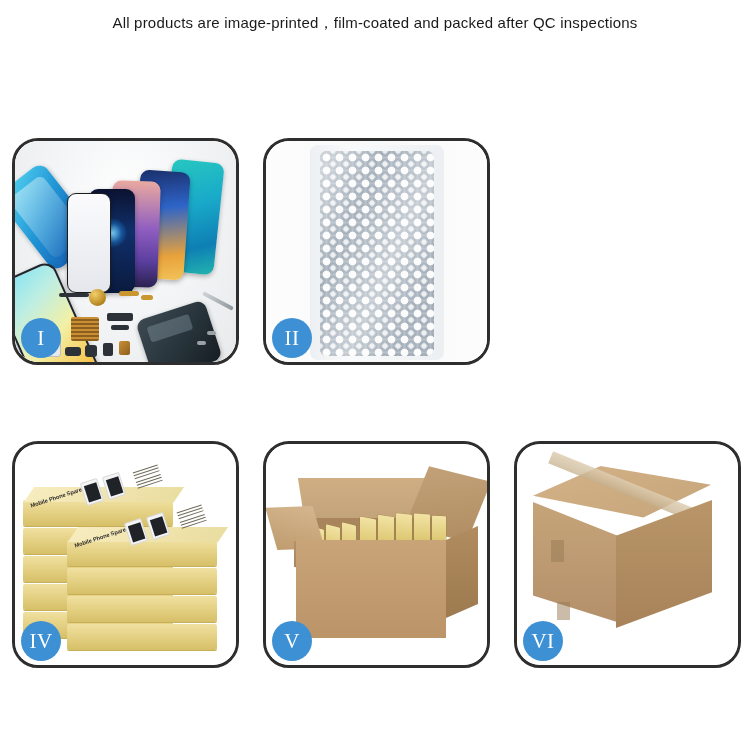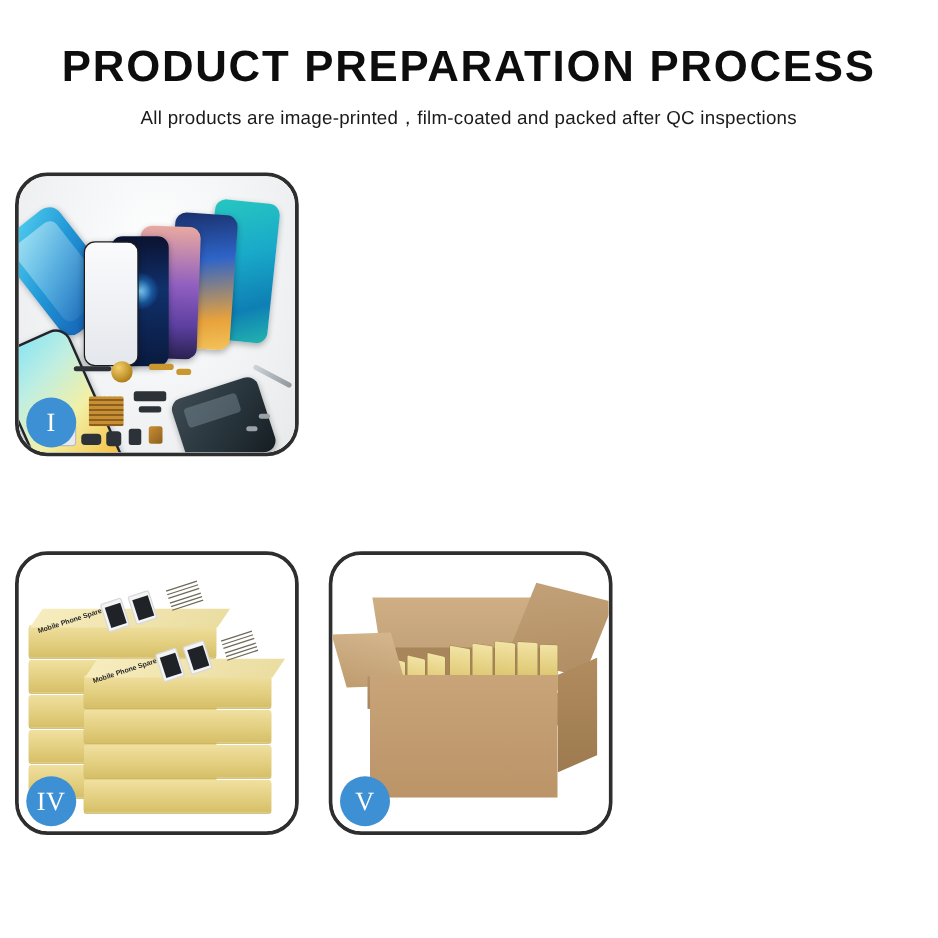--- a/index.html
+++ b/index.html
@@ -184,21 +184,20 @@
       transform:rotate(22deg);}
   .k-tab1{position:absolute;left:34px;top:96px;width:13px;height:22px;background:rgba(150,121,82,.5);}
   .k-tab2{position:absolute;left:40px;top:158px;width:13px;height:18px;background:rgba(150,121,82,.5);}
 </style>
 </head>
 <body>
 
 <div class="page">
 
   <div class="header">
-    <div class="title">PRODUCT PREPARATION PROCESS</div>
     <div class="subtitle">All products are image-printed，film-coated and packed after QC inspections</div>
   </div>
 
   <div class="grid">
 
     <div class="row">
 
       <div class="panel">
         <div class="photo p1">
           <div class="softwhite"></div>
@@ -222,20 +221,32 @@
           <div class="part" style="left:70px;top:204px;width:12px;height:12px;border-radius:3px;"></div>
           <div class="part" style="left:88px;top:202px;width:10px;height:13px;"></div>
           <div class="part copper" style="left:104px;top:200px;width:11px;height:14px;border-radius:2px;"></div>
           <div class="part" style="left:30px;top:198px;width:14px;height:16px;border-radius:3px;background:#e9eaec;border:1px solid #b9bec3;"></div>
           <div class="part" style="left:182px;top:200px;width:9px;height:4px;border-radius:2px;background:#9aa2a8;"></div>
           <div class="part" style="left:192px;top:190px;width:9px;height:4px;border-radius:2px;background:#9aa2a8;"></div>
         </div>
         <div class="badge">I</div>
       </div>
 
+      <div class="panel">
+        <div class="photo p2">
+          <div class="bgwhite"></div>
+          <div class="bwedge"></div>
+          <div class="bw">
+            <div class="bubbles"></div>
+            <div class="bubbles2"></div>
+            <div class="sheen"></div>
+          </div>
+        </div>
+        <div class="badge">II</div>
+      </div>
 
     </div>
 
     <div class="row">
 
       <div class="panel">
         <div class="photo p4">
           <div class="stack">
 
             <div class="sbox" style="left:0px;top:34px;">
@@ -305,15 +316,26 @@
           <div class="ybox" style="left:166px;top:72px;width:14px;height:36px;transform:skewY(2deg);"></div>
 
           <div class="c-flapleft"></div>
           <div class="c-flapfront"></div>
           <div class="c-body"></div>
           <div class="c-side"></div>
         </div>
         <div class="badge">V</div>
       </div>
 
+      <div class="panel">
+        <div class="photo p6">
+          <div class="k-face-top"></div>
+          <div class="k-tape"></div>
+          <div class="k-face-left"></div>
+          <div class="k-face-right"></div>
+          <div class="k-tab1"></div>
+          <div class="k-tab2"></div>
+        </div>
+        <div class="badge">VI</div>
+      </div>
     </div>
   </div>
 </div>
 
 </body></html>

